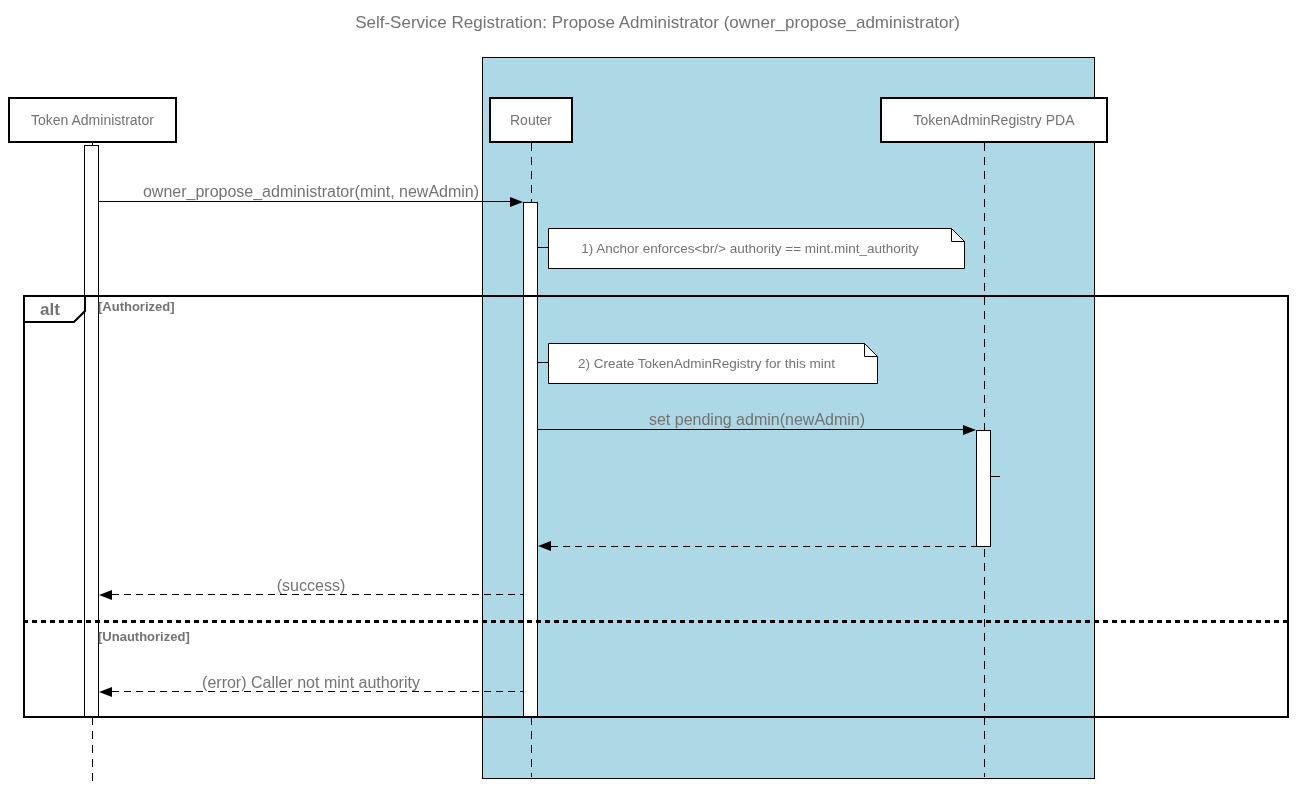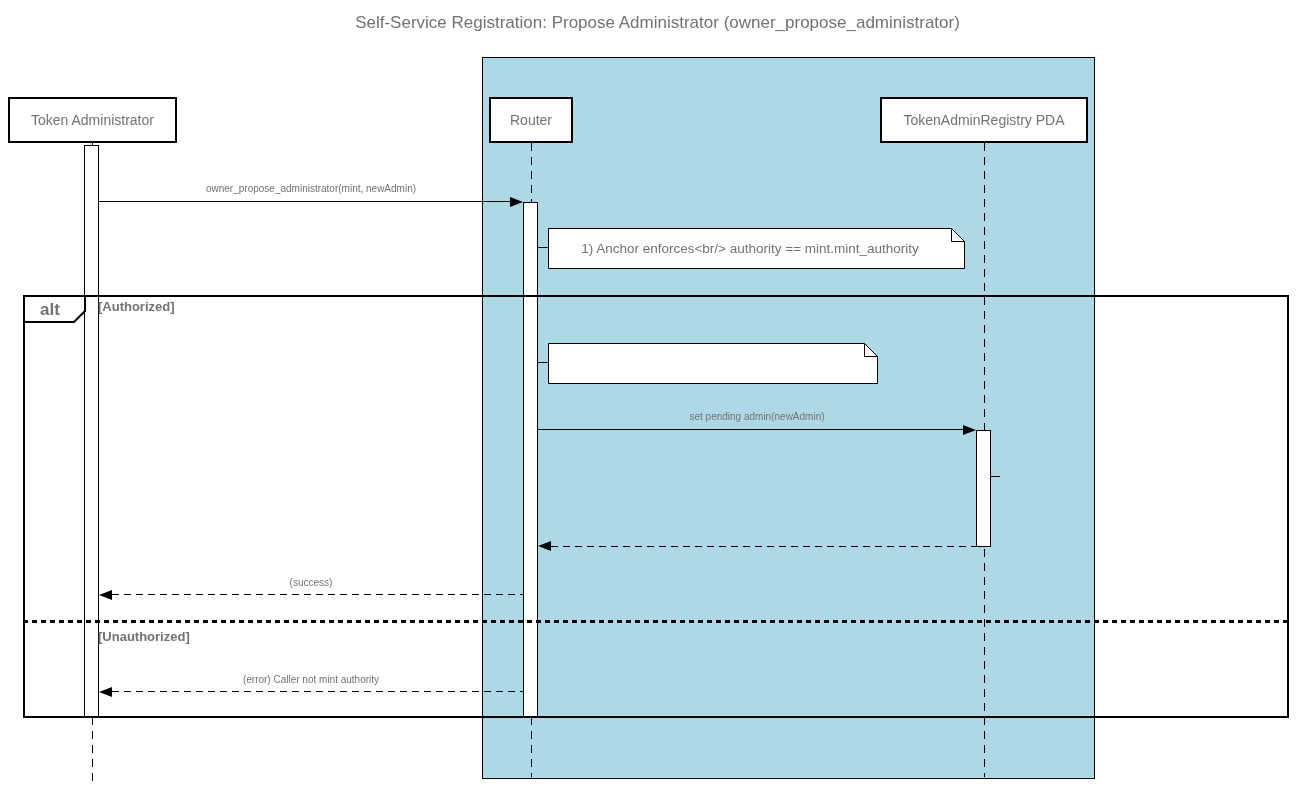--- a/index.html
+++ b/index.html
@@ -14,21 +14,21 @@
   .participant{
     border:2px solid #000;background:#fff;box-sizing:border-box;
     display:flex;align-items:center;justify-content:center;font-size:14px;text-align:center;
   }
   .lifeline{width:1px;background:repeating-linear-gradient(to bottom,#000 0 8px,transparent 8px 14px);}
   .activation{background:#fff;border:1px solid #000;box-sizing:border-box;width:15px;}
   .line-solid{height:1px;background:#000;}
   .line-dashed{height:1px;background:repeating-linear-gradient(to right,#000 0 7px,transparent 7px 12px);}
   .arr-r{width:0;height:0;border-top:5px solid transparent;border-bottom:5px solid transparent;border-left:13px solid #000;}
   .arr-l{width:0;height:0;border-top:5px solid transparent;border-bottom:5px solid transparent;border-right:13px solid #000;}
-  .msg-label{text-align:center;font-size:10px;}
+  .msg-label{text-align:center;font-size:16px;}
   .frame{border:2px solid #000;box-sizing:border-box;}
   .frame-op{font-weight:bold;font-size:17px;}
   .guard{font-weight:bold;font-size:13px;}
   .divider{height:3px;background:repeating-linear-gradient(to right,#000 0 5px,transparent 5px 9px);}
   .note-text{display:flex;align-items:center;justify-content:center;font-size:13.5px;text-align:center;}
 </style>
 </head>
 <body>
 
 <div id="canvas">
@@ -40,21 +40,21 @@
   <div class="abs lifeline" style="left:92px;top:143px;height:642px;"></div>
   <div class="abs lifeline" style="left:531px;top:143px;height:634px;"></div>
   <div class="abs lifeline" style="left:984px;top:143px;height:634px;"></div>
 
   <div class="abs participant" style="left:8px;top:97px;width:169px;height:46px;">
     <span>Token Administrator</span>
   </div>
   <div class="abs participant" style="left:489px;top:97px;width:84px;height:46px;">
     <span>Router</span>
   </div>
-  <div class="abs participant" style="left:880px;top:97px;width:208px;height:46px;">
+  <div class="abs participant" style="left:880px;top:97px;width:228px;height:46px;">
     <span>TokenAdminRegistry PDA</span>
   </div>
 
   <div class="abs activation" style="left:84px;top:145px;height:573px;"></div>
   <div class="abs activation" style="left:523px;top:202px;height:516px;"></div>
   <div class="abs activation" style="left:976px;top:430px;height:117px;"></div>
 
   <div class="abs msg-label" style="left:99px;top:183px;width:424px;">owner_propose_administrator(mint, newAdmin)</div>
   <div class="abs line-solid" style="left:99px;top:201px;width:411px;"></div>
   <div class="abs arr-r" style="left:510px;top:197px;"></div>
@@ -67,20 +67,21 @@
     </svg>
     <div class="abs note-text" style="left:0;top:0;width:404px;height:41px;">1) Anchor enforces&lt;br/&gt; authority == mint.mint_authority</div>
   </div>
 
   <div class="abs line-solid" style="left:538px;top:362px;width:10px;"></div>
   <div class="abs" style="left:548px;top:343px;">
     <svg width="330" height="41">
       <polygon points="0.5,0.5 316.5,0.5 329.5,13.5 329.5,40.5 0.5,40.5" fill="#fff" stroke="#000"></polygon>
       <polyline points="316.5,0.5 316.5,13.5 329.5,13.5" fill="none" stroke="#000"></polyline>
     </svg>
+    <div class="abs note-text" style="left:0;top:0;width:317px;height:41px;">2) Create TokenAdminRegistry for this mint</div>
   </div>
 
   <div class="abs msg-label" style="left:538px;top:411px;width:438px;">set pending admin(newAdmin)</div>
   <div class="abs line-solid" style="left:538px;top:429px;width:425px;"></div>
   <div class="abs arr-r" style="left:963px;top:425px;"></div>
 
   <div class="abs line-solid" style="left:991px;top:476px;width:9px;"></div>
 
   <div class="abs line-dashed" style="left:551px;top:546px;width:425px;"></div>
   <div class="abs arr-l" style="left:538px;top:541px;"></div>

